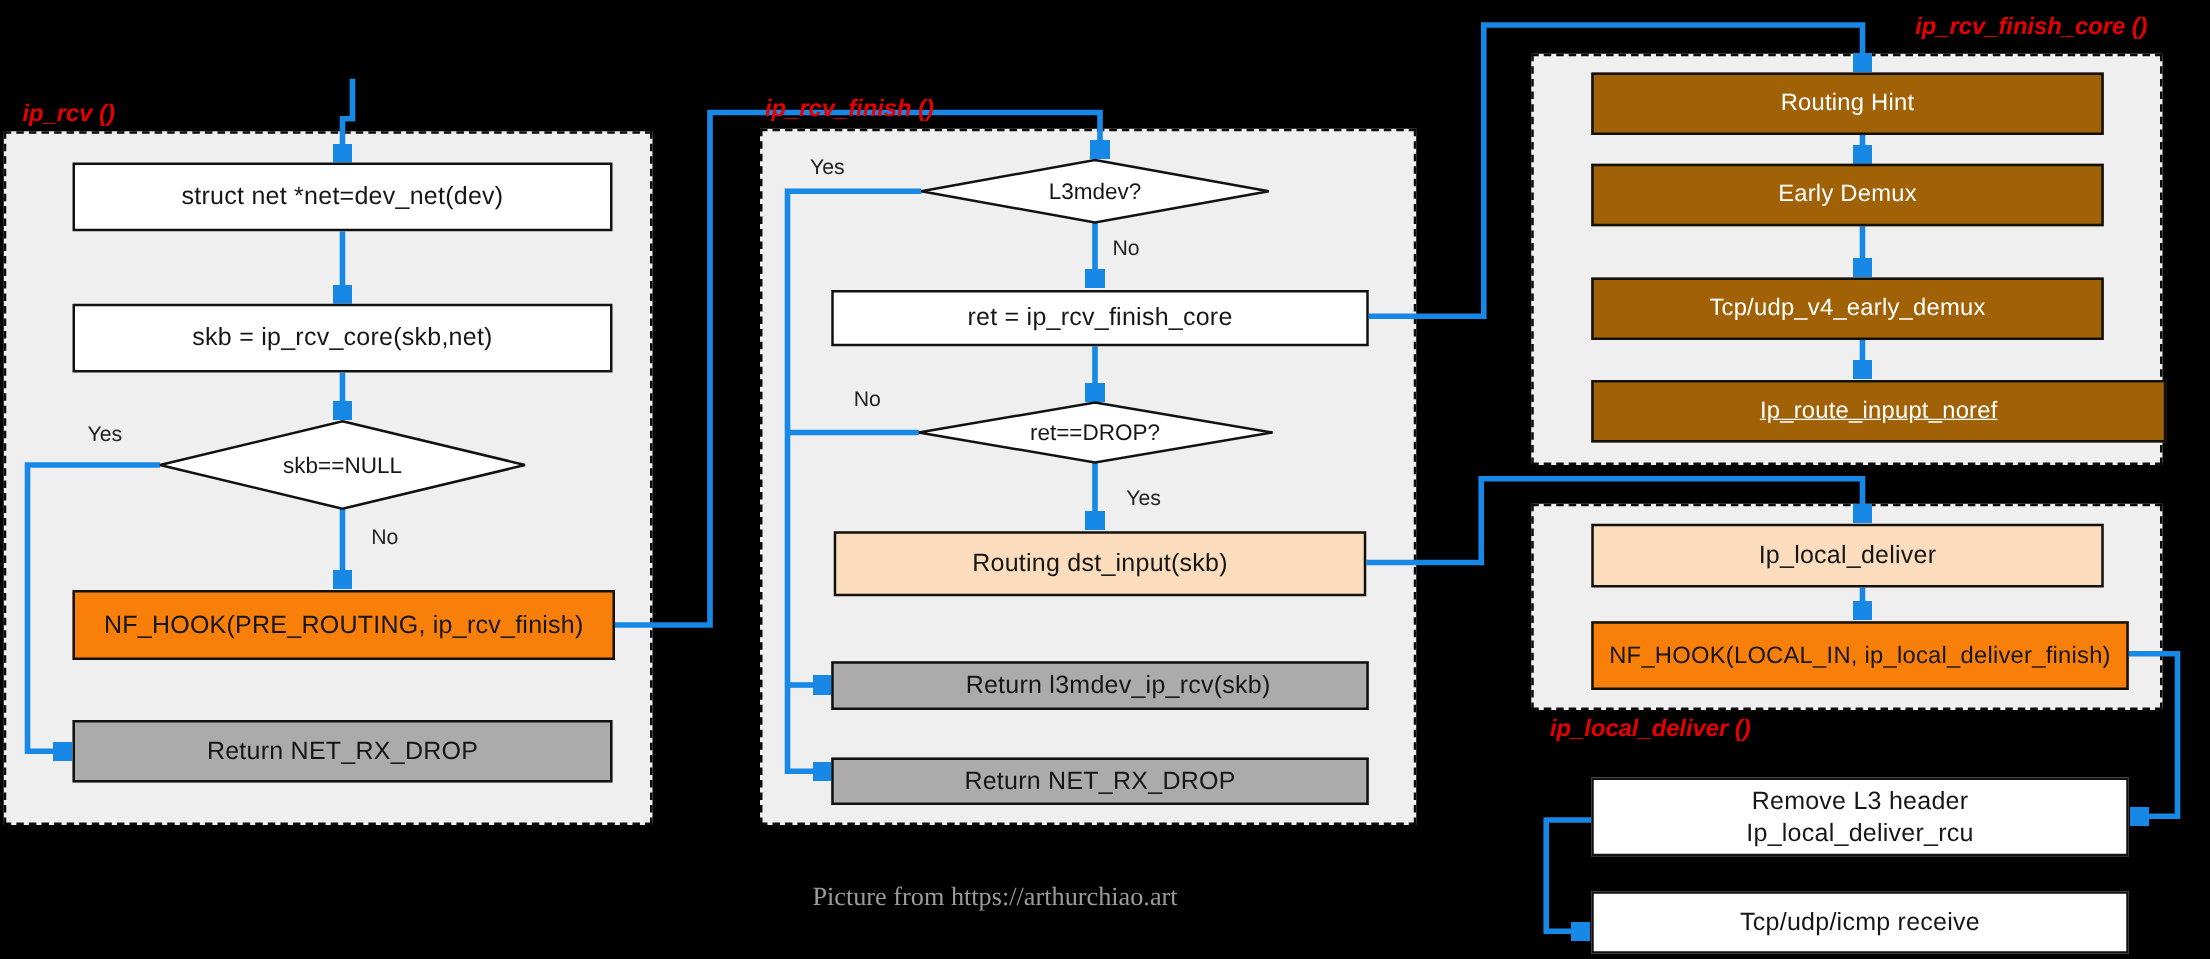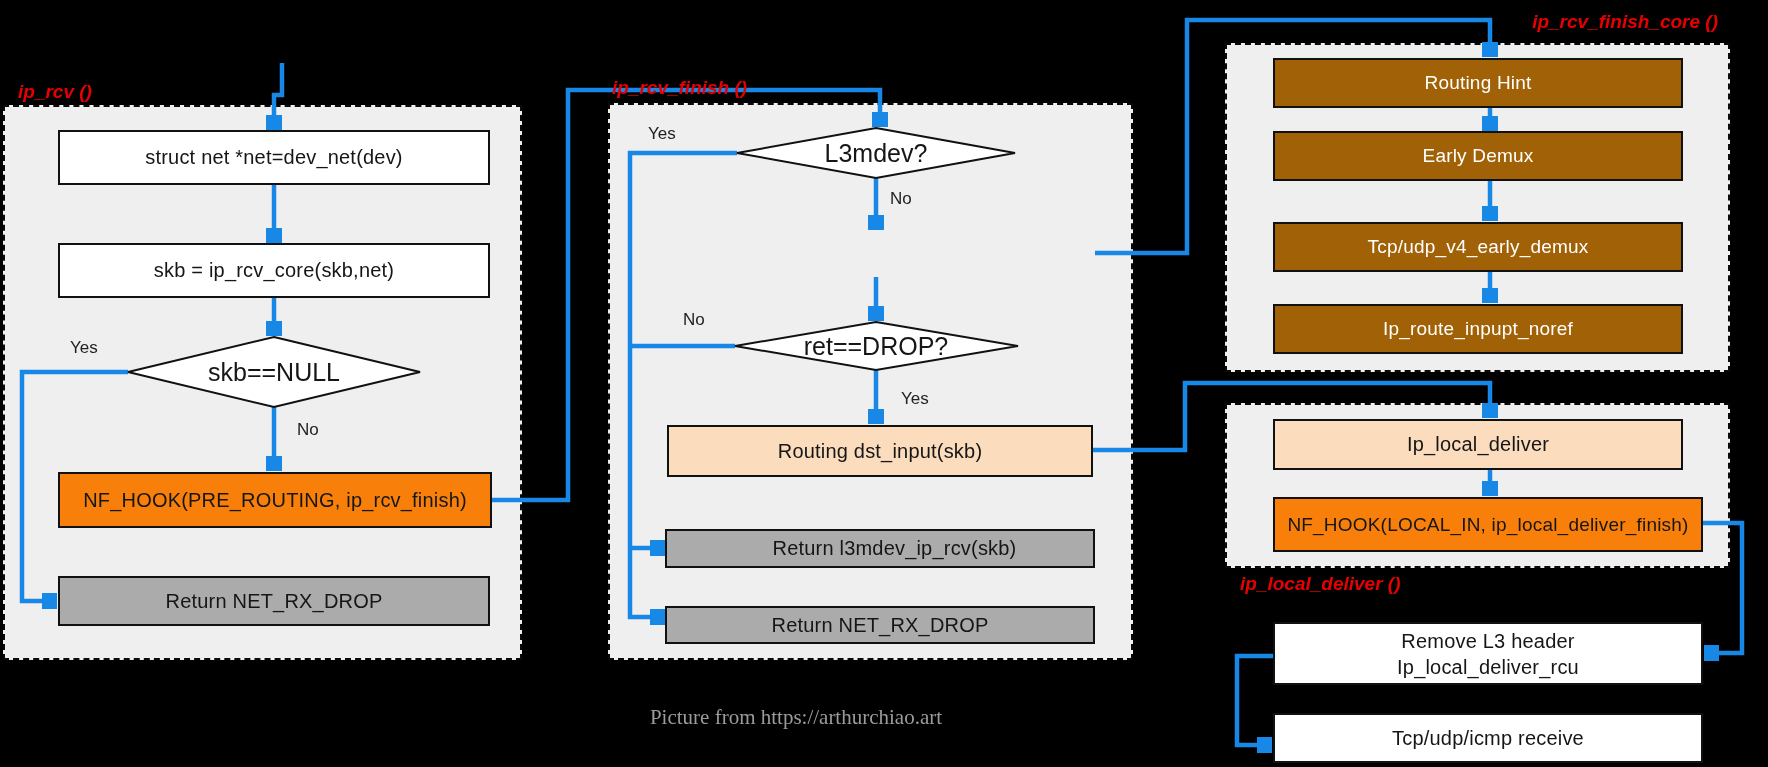--- a/index.html
+++ b/index.html
@@ -8,21 +8,21 @@
   .panel{position:absolute;background:#efefef;border:2px dashed #0a0a0a;z-index:1;box-sizing:border-box;}
   .box{position:absolute;display:flex;align-items:center;justify-content:center;
        box-sizing:border-box;border:2px solid #111;z-index:3;text-align:center;
        font-size:20px;color:#161616;letter-spacing:0.2px;}
   .white{background:#ffffff;}
   .grayb{background:#ababab;}
   .orangeb{background:#f8800a;}
   .peachb{background:#fbdcbd;}
   .blueb{background:#a16207;color:#ffffff;font-size:19px;}
   .dtext{position:absolute;display:flex;align-items:center;justify-content:center;
-         z-index:3;font-size:25px;color:#161616;}
+         z-index:3;font-size:18px;color:#161616;}
   .yn{position:absolute;z-index:3;font-size:17px;color:#222;}
   .flabel{position:absolute;z-index:4;font-size:19px;font-weight:bold;font-style:italic;color:#e80000;white-space:nowrap;}
   #caption{position:absolute;left:571px;top:705px;width:450px;text-align:center;z-index:3;
            font-family:"Liberation Serif",serif;font-size:21px;color:#9b9b9b;}
   svg#wires{position:absolute;left:0;top:0;z-index:2;}
   svg#wires path{fill:none;stroke:#1788e6;stroke-width:4.5;}
   svg#wires polygon{fill:#ffffff;stroke:#111;stroke-width:2;}
 </style>
 </head>
 <body>
@@ -76,31 +76,32 @@
   <div class="box white" style="left:58px;top:243px;width:432px;height:55px;">skb = ip_rcv_core(skb,net)</div>
   <div class="dtext" style="left:174px;top:358px;width:200px;height:28px;">skb==NULL</div>
   <div class="yn" style="left:70px;top:338px;">Yes</div>
   <div class="yn" style="left:297px;top:420px;">No</div>
   <div class="box orangeb" style="left:58px;top:472px;width:434px;height:56px;">NF_HOOK(PRE_ROUTING, ip_rcv_finish)</div>
   <div class="box grayb" style="left:58px;top:576px;width:432px;height:50px;">Return NET_RX_DROP</div>
 
   <div class="dtext" style="left:776px;top:140px;width:200px;height:26px;">L3mdev?</div>
   <div class="yn" style="left:648px;top:124px;">Yes</div>
   <div class="yn" style="left:890px;top:189px;">No</div>
+  <div class="box white" style="left:665px;top:232px;width:430px;height:45px;">ret = ip_rcv_finish_core</div>
   <div class="dtext" style="left:776px;top:333px;width:200px;height:26px;">ret==DROP?</div>
   <div class="yn" style="left:683px;top:310px;">No</div>
   <div class="yn" style="left:901px;top:389px;">Yes</div>
   <div class="box peachb" style="left:667px;top:425px;width:426px;height:52px;">Routing dst_input(skb)</div>
   <div class="box grayb" style="left:665px;top:529px;width:430px;height:39px;padding-left:29px;">Return l3mdev_ip_rcv(skb)</div>
   <div class="box grayb" style="left:665px;top:606px;width:430px;height:38px;">Return NET_RX_DROP</div>
 
   <div class="box blueb" style="left:1273px;top:58px;width:410px;height:50px;">Routing Hint</div>
   <div class="box blueb" style="left:1273px;top:131px;width:410px;height:50px;">Early Demux</div>
   <div class="box blueb" style="left:1273px;top:222px;width:410px;height:50px;">Tcp/udp_v4_early_demux</div>
-  <div class="box blueb" style="left:1273px;top:304px;width:410px;height:50px;">Ip_route_inpupt_noref</div>
+  <div class="box blueb" style="left:1273px;top:304px;width:460px;height:50px;text-decoration:underline;">Ip_route_inpupt_noref</div>
 
   <div class="box peachb" style="left:1273px;top:419px;width:410px;height:51px;">Ip_local_deliver</div>
   <div class="box orangeb" style="left:1273px;top:497px;width:430px;height:55px;font-size:19px;">NF_HOOK(LOCAL_IN, ip_local_deliver_finish)</div>
 
   <div class="box white" style="left:1273px;top:622px;width:430px;height:63px;flex-direction:column;line-height:1.3;">
     <span>Remove L3 header</span>
     <span>Ip_local_deliver_rcu</span>
   </div>
   <div class="box white" style="left:1273px;top:713px;width:430px;height:50px;">Tcp/udp/icmp receive</div>
 

